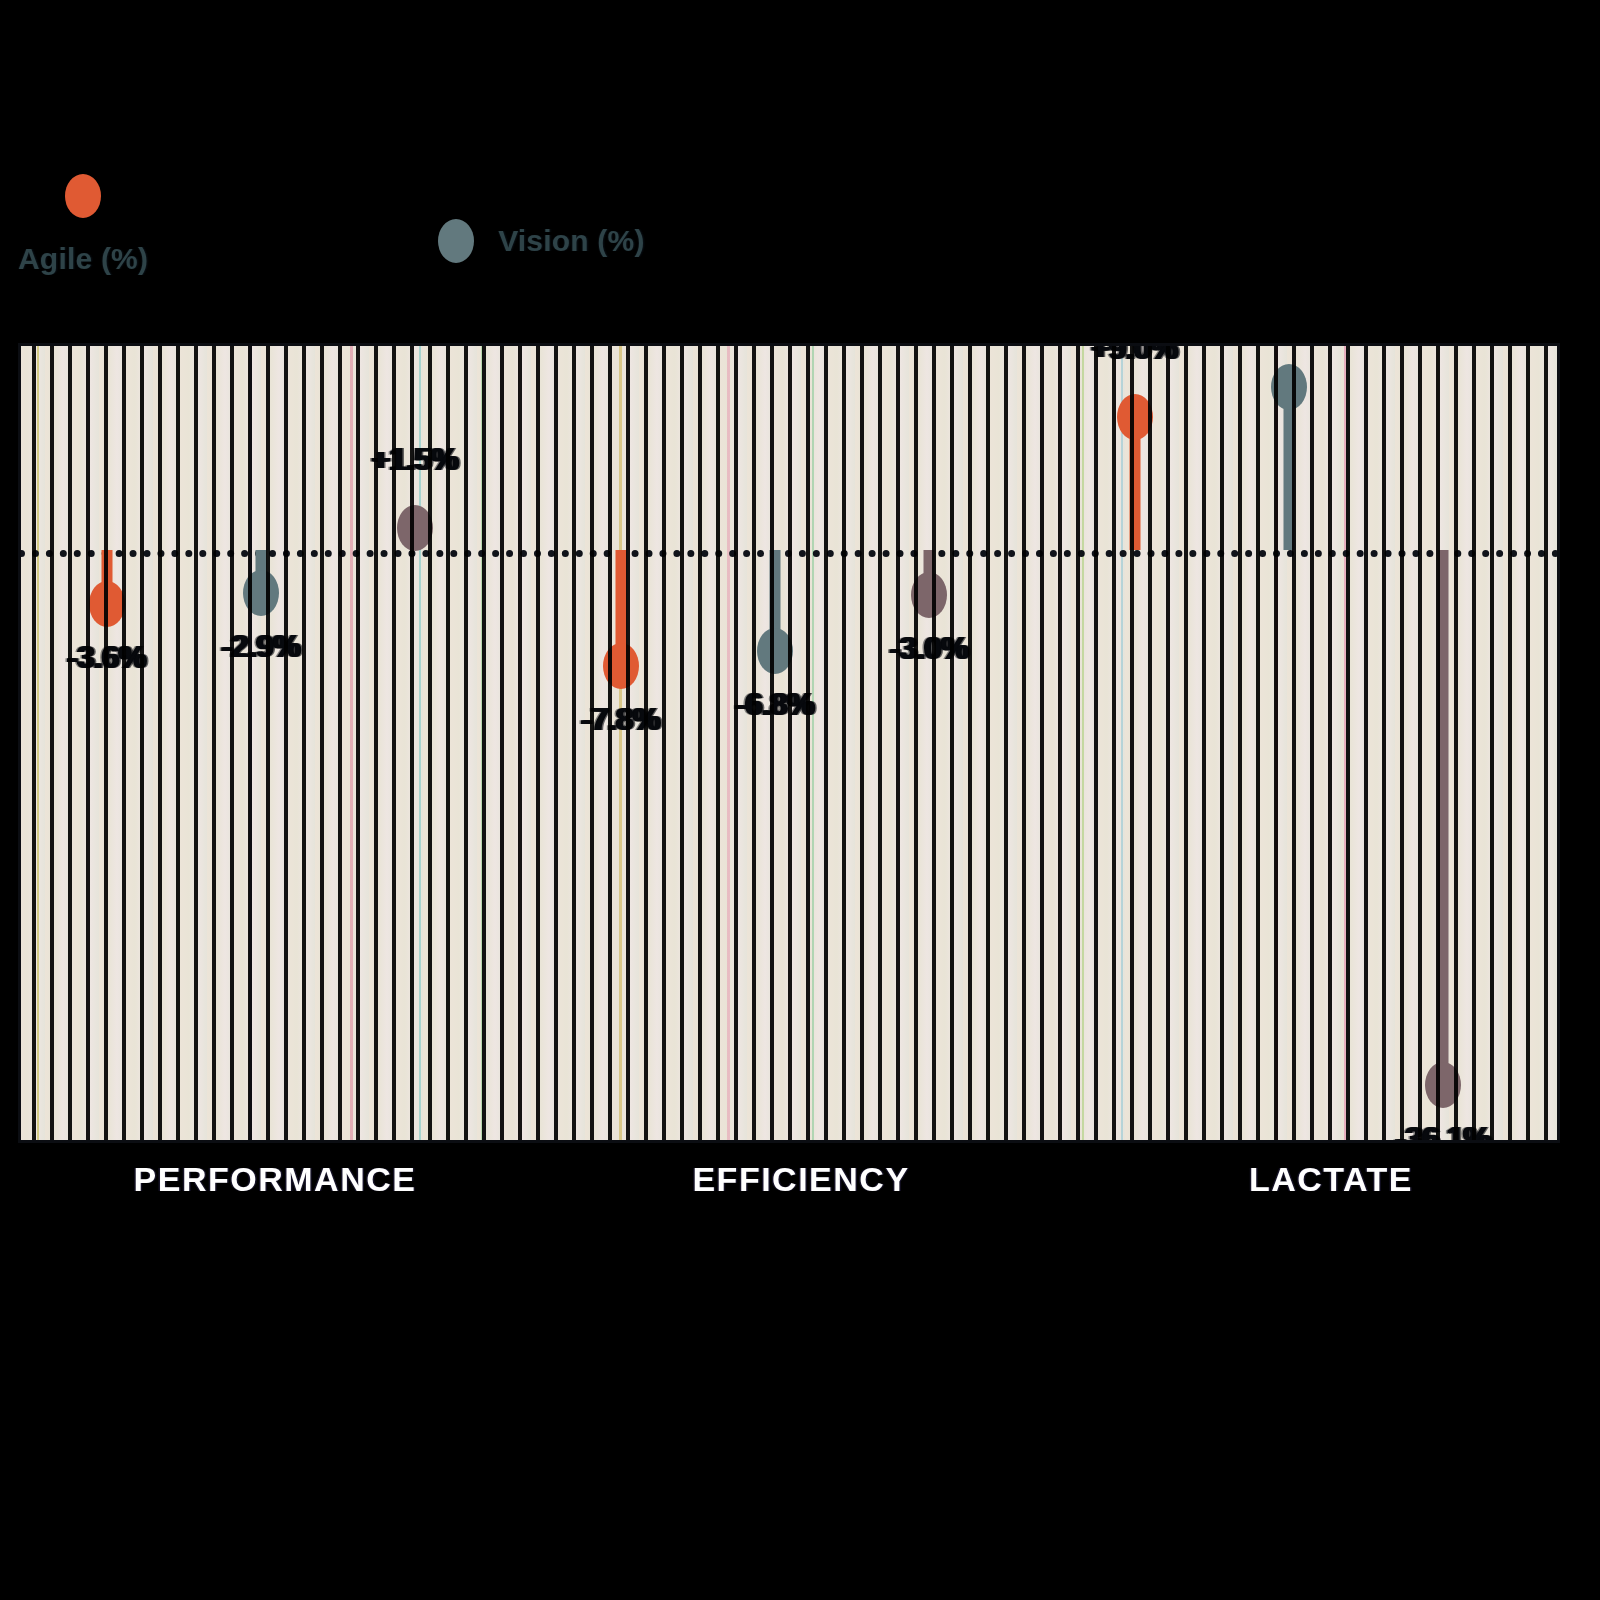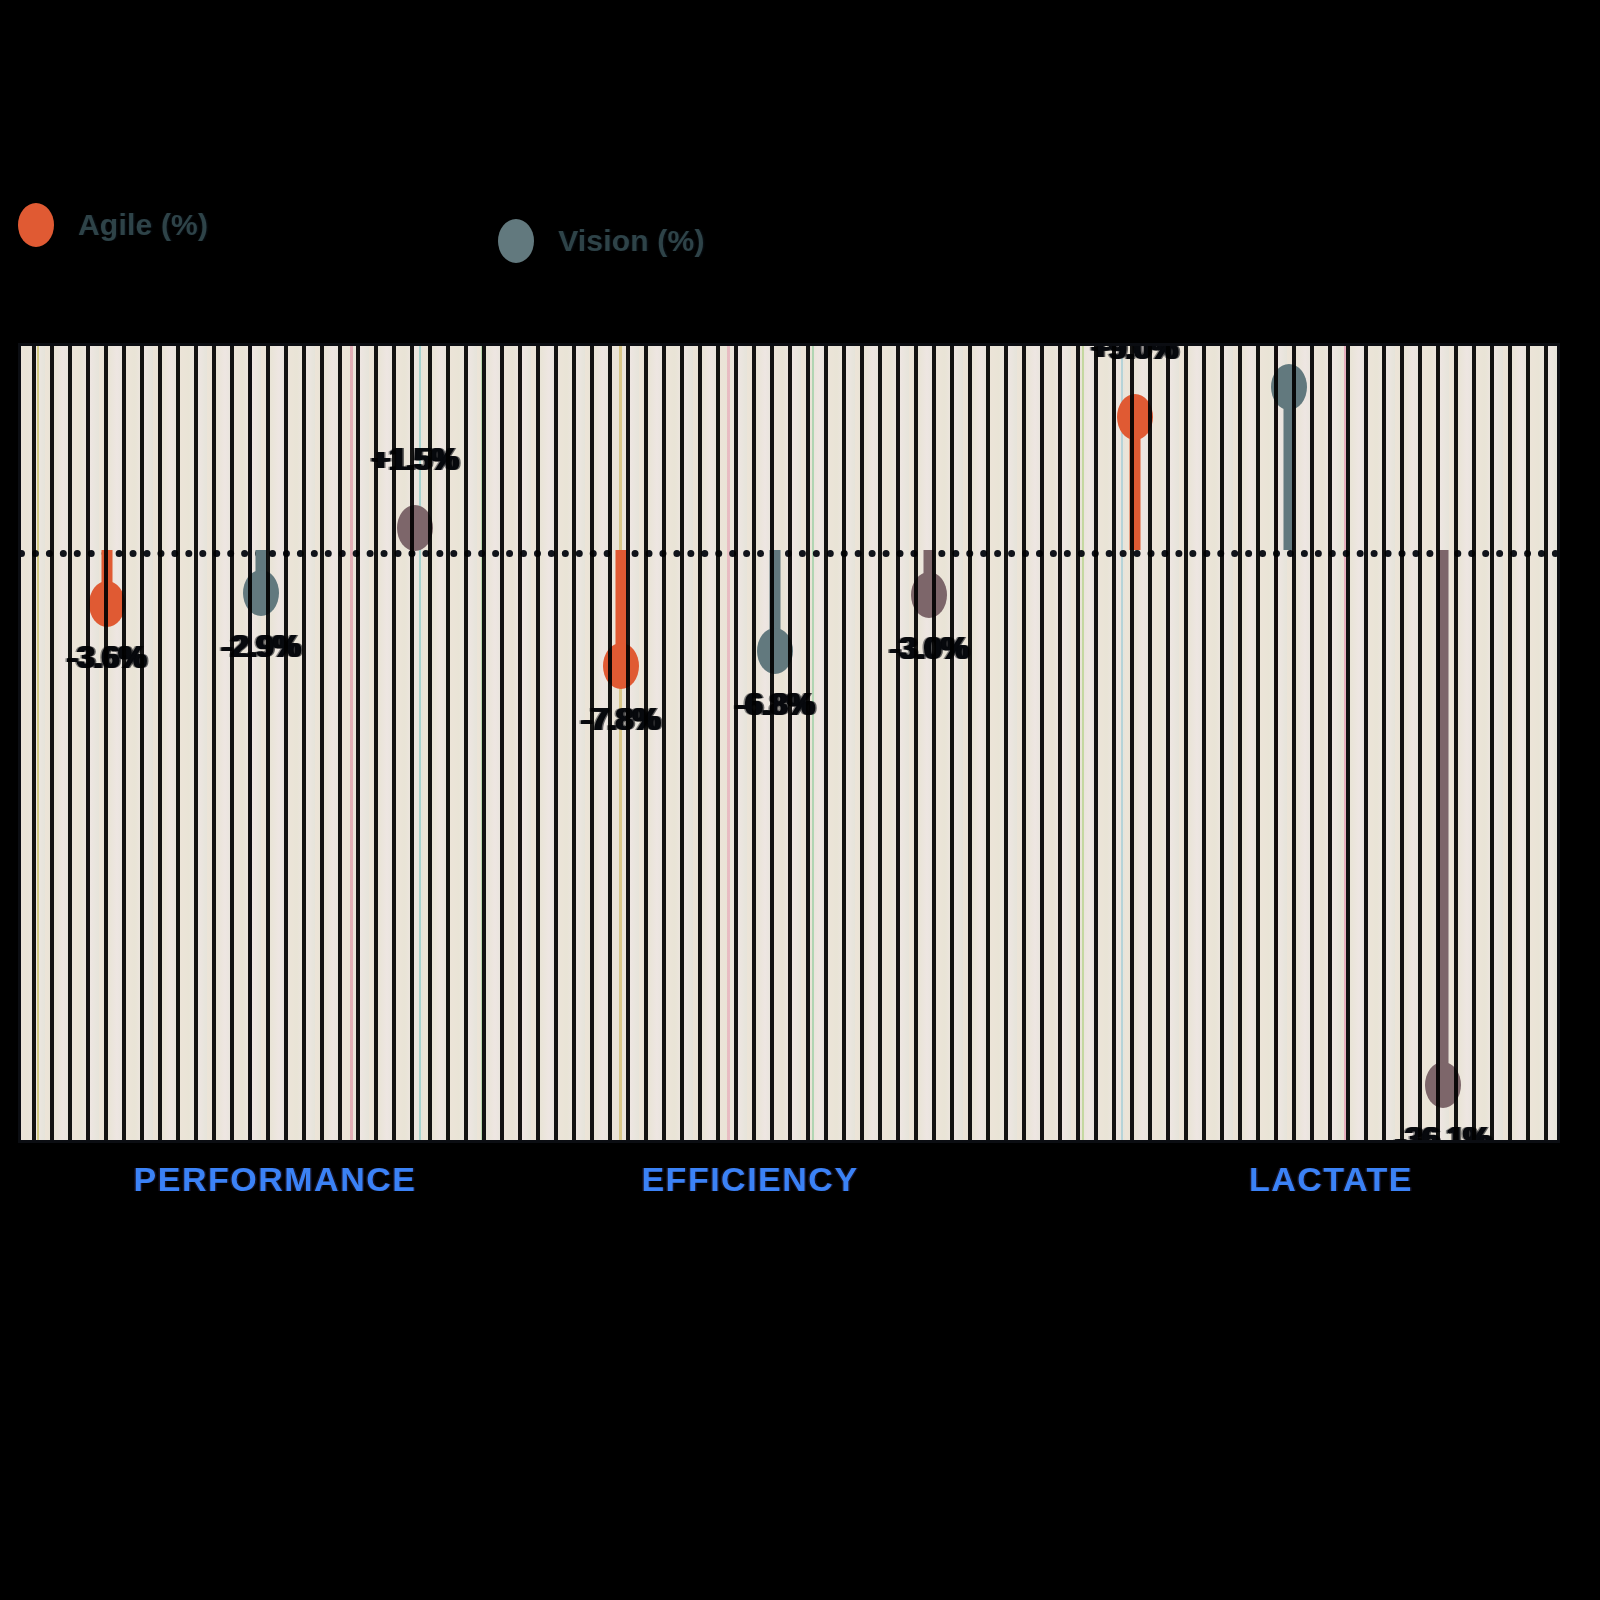--- a/index.html
+++ b/index.html
@@ -19,21 +19,21 @@
     width:1420px; height:80px;
     display:flex;
     align-items:center;
   }
   .legend-item{
     display:flex;
     align-items:center;
     gap:24px;
     flex:0 0 auto;
   }
-  .legend-item.pos0{ margin-left:18px; }
+  .legend-item.pos0{ margin-left:18px;flex-direction:column; }
   .legend-item.pos1{ margin-left:290px;margin-top:31px; }
   .legend-item.pos2{ margin-left:287px; }
   .legend-swatch{
     width:36px;height:44px;
     border-radius:50%;
     display:block;
   }
   .legend-label{
     font-size:30px;
     font-weight:700;
@@ -139,21 +139,21 @@
   #catlabels{
     position:absolute;
     left:18px; top:1160px;
     width:1542px; height:60px;
   }
   .catlabel{
     position:absolute;
     transform:translateX(-50%);
     font-size:34px;
     font-weight:800;
-    color:#3b82f6;
+    color:#ffffff;
     letter-spacing:1.5px;
     white-space:nowrap;
     text-shadow:
       1.5px 0 0 #151226,
      -1.5px 0 0 #151226;
   }
 </style>
 </head>
 <body>
 
@@ -221,15 +221,15 @@
         <div class="dot" style="left: 1424.95px; top: 742.222px; background: rgb(125, 102, 106);"></div>
         <div class="vlabel" style="left: 1424.95px; top: 778.222px;">-36.1%</div>
       </div>
     </div>
   <div class="stripes"></div>
   <div class="frame"></div>
 </div>
 
 <div id="catlabels">
     <div class="catlabel" style="left: 257px;">PERFORMANCE</div>
-    <div class="catlabel" style="left: 732px;">EFFICIENCY</div>
+    <div class="catlabel" style="left: 783px;">EFFICIENCY</div>
     <div class="catlabel" style="left: 1313px;">LACTATE</div>
   </div>
 
 </body></html>

